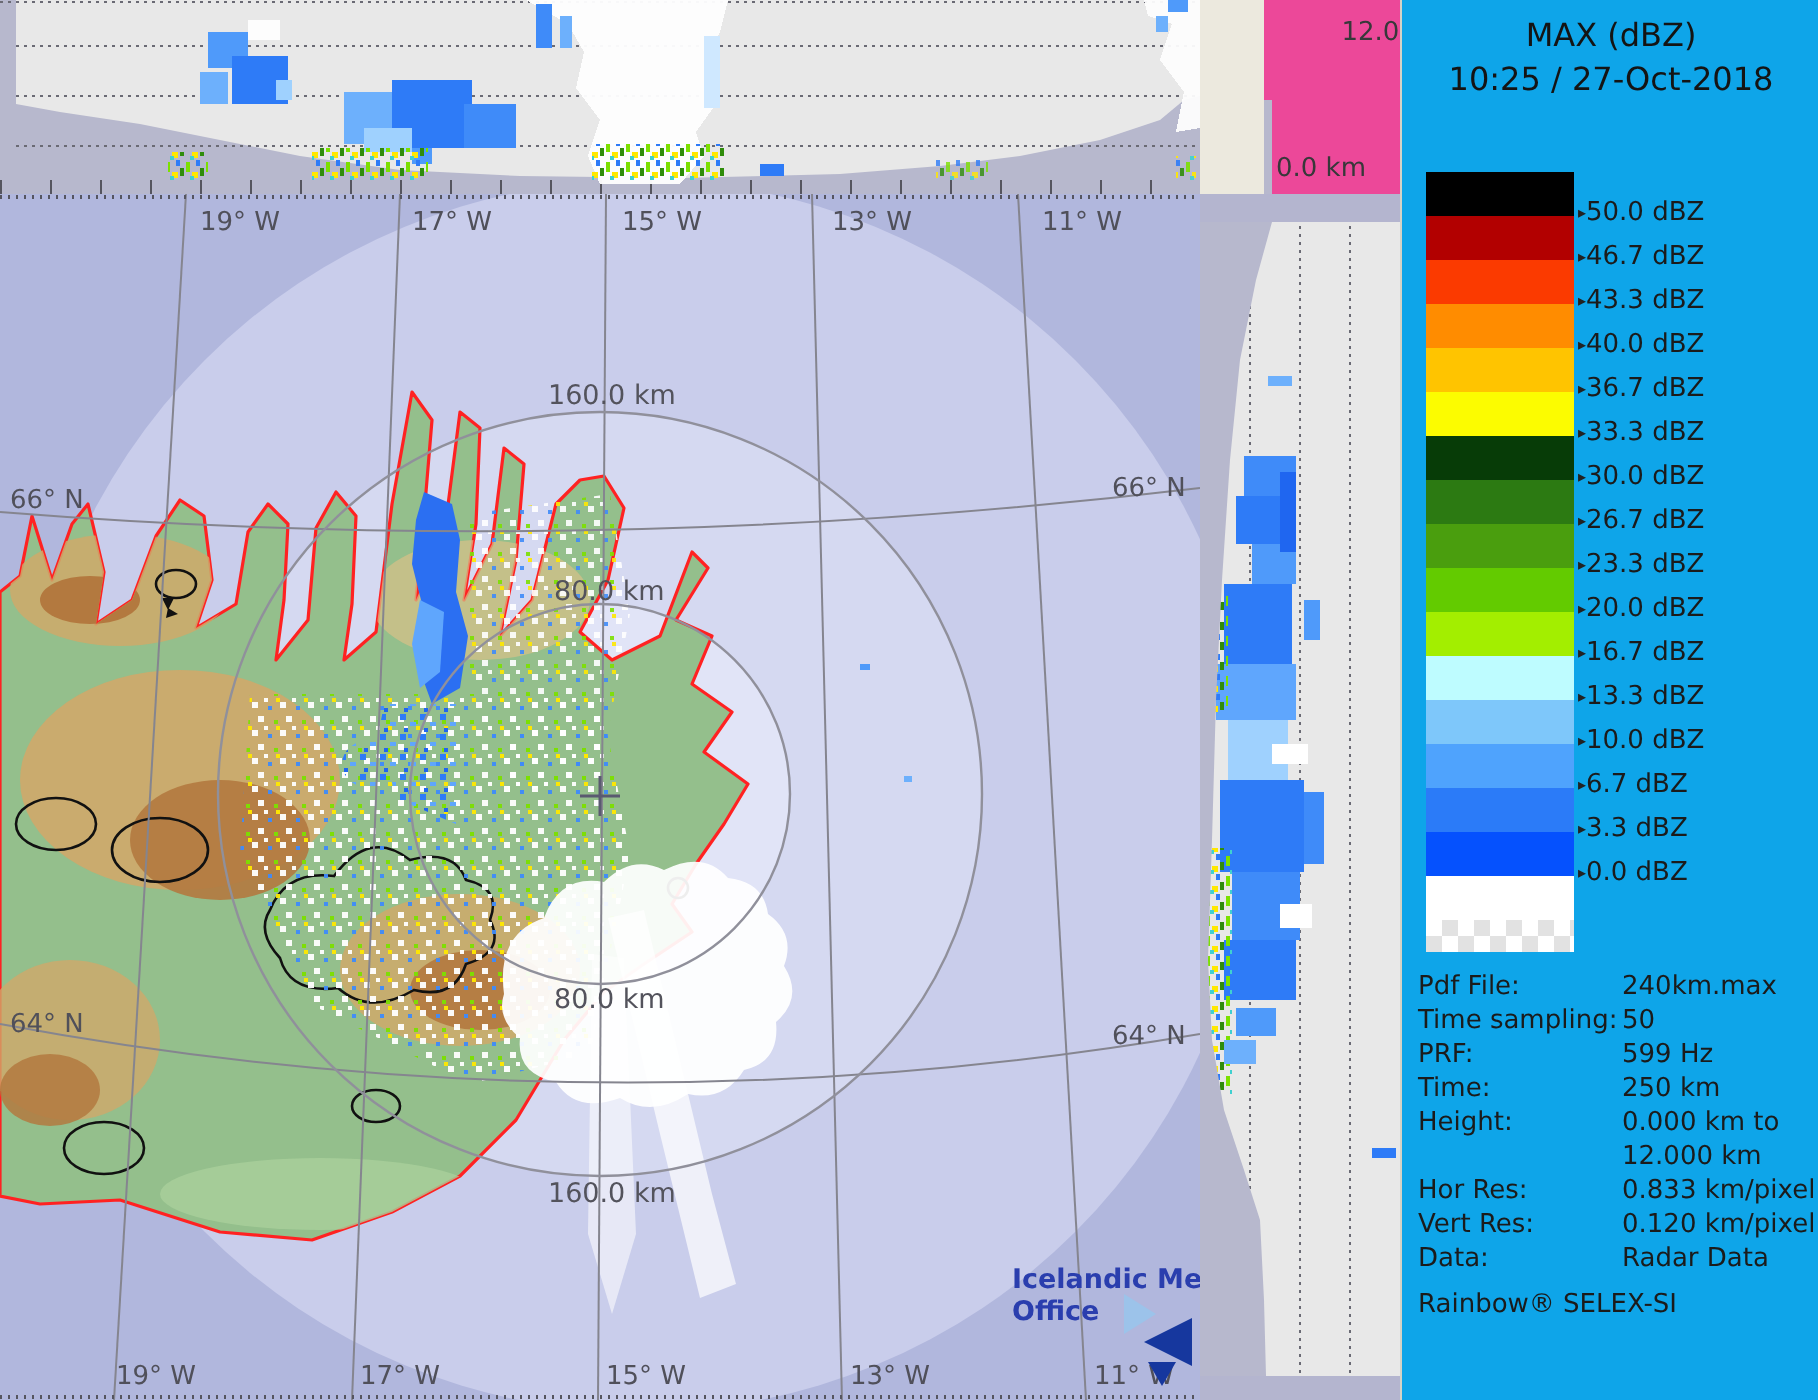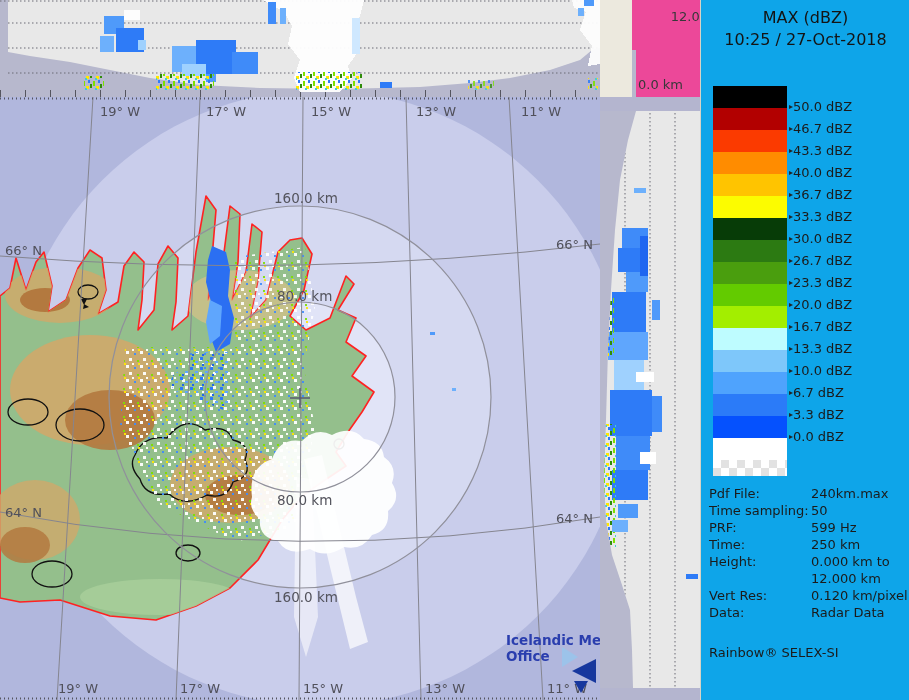--- a/index.html
+++ b/index.html
@@ -295,20 +295,24 @@
         </div>
         <div class="meta-row">
           <span class="ml">Height:</span>
           <span class="mv">0.000 km to</span>
         </div>
         <div class="meta-row">
           <span class="ml"></span>
           <span class="mv">12.000 km</span>
         </div>
         <div class="meta-row">
+          <span class="ml">Hor Res:</span>
+          <span class="mv">0.833 km/pixel</span>
+        </div>
+        <div class="meta-row">
           <span class="ml">Vert Res:</span>
           <span class="mv">0.120 km/pixel</span>
         </div>
         <div class="meta-row">
           <span class="ml">Data:</span>
           <span class="mv">Radar Data</span>
         </div>
       </div>
     <div class="abs" style="left:8px;top:645px;font-size:13px;color:#1b1b1b;">Rainbow® SELEX-SI</div>
   <div class="scale-label" style="left: 0px; top: 99px;">

